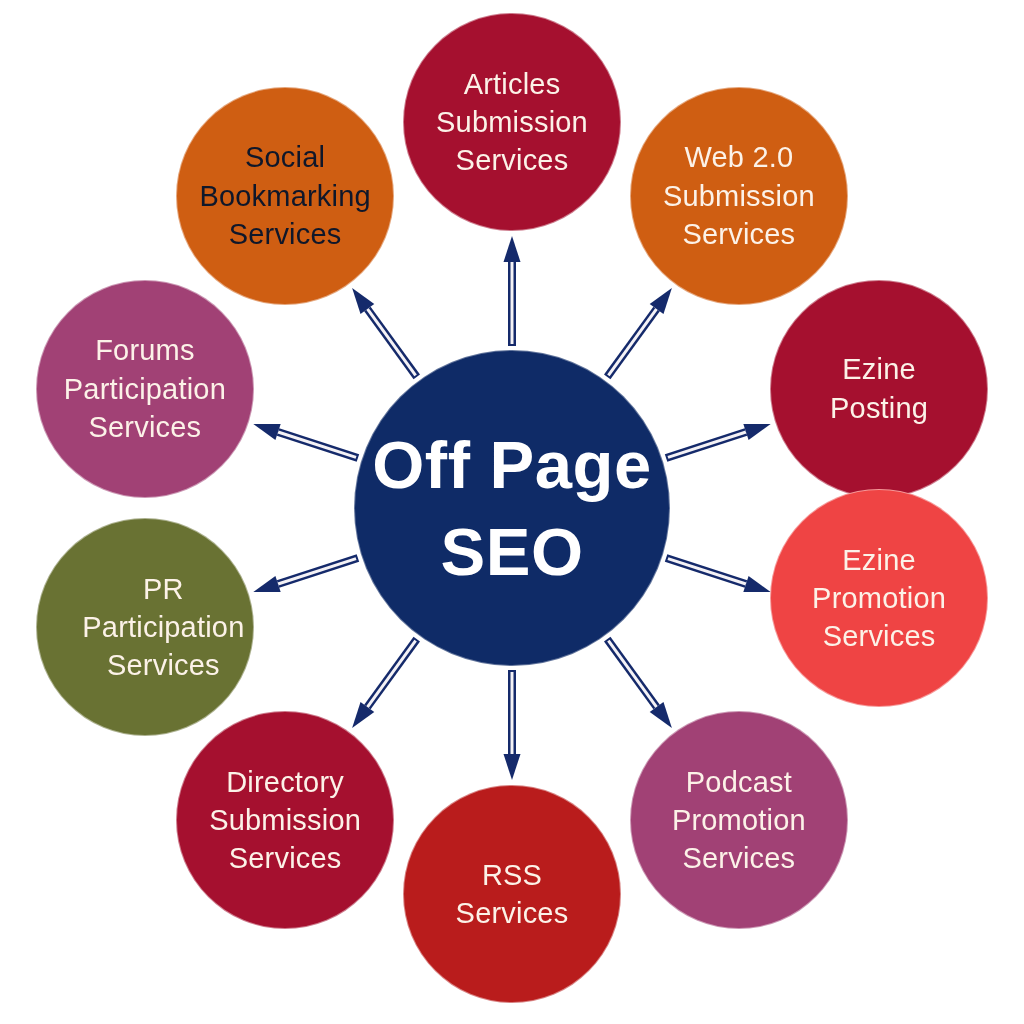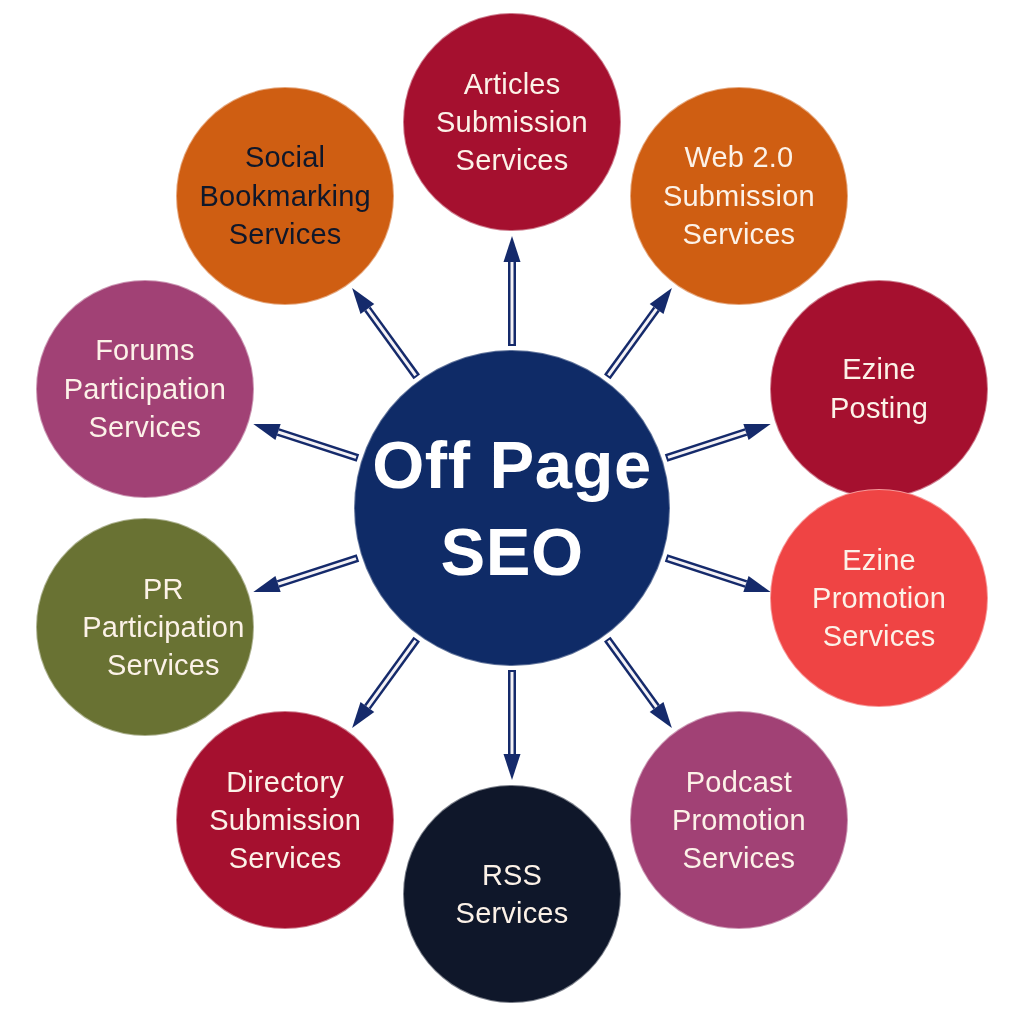--- a/index.html
+++ b/index.html
@@ -141,21 +141,21 @@
   </div>
 
   <div class="node" style="left: 629.885px; top: 711.281px; background: rgb(161, 65, 117);">
     <div class="node-label" style="color: rgb(252, 242, 232);">
       <span>Podcast</span>
       <span>Promotion</span>
       <span>Services</span>
     </div>
   </div>
 
-  <div class="node" style="left: 403px; top: 785px; background: #0f172a;">
+  <div class="node" style="left: 403px; top: 785px; background: #b91c1c;">
     <div class="node-label" style="color: rgb(252, 242, 232);">
       <span>RSS</span>
       <span>Services</span>
     </div>
   </div>
 
   <div class="node" style="left: 176.115px; top: 711.281px; background: rgb(165, 16, 47);">
     <div class="node-label" style="color: rgb(252, 242, 232);">
       <span>Directory</span>
       <span>Submission</span>

